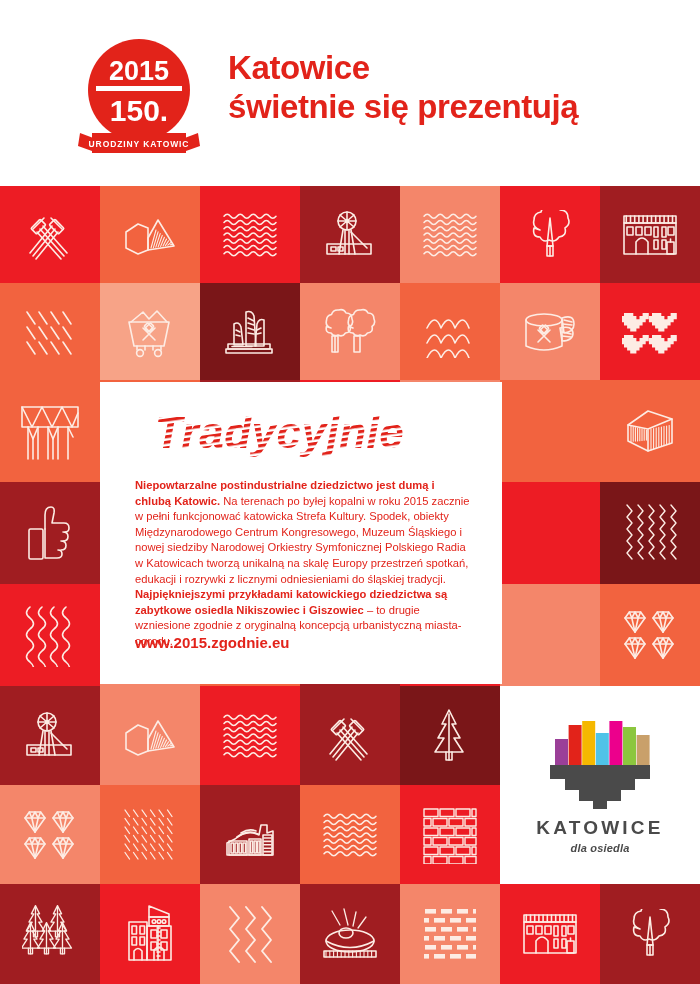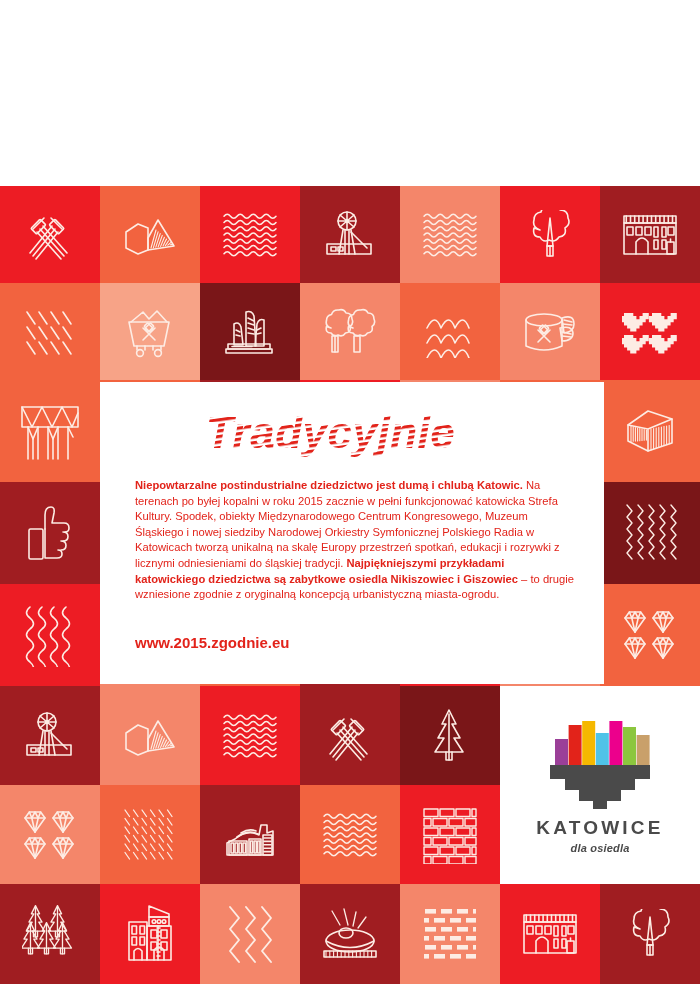--- a/index.html
+++ b/index.html
@@ -27,21 +27,21 @@
   .grid{position:absolute;left:0;display:grid;width:700px;}
   .grid-top{top:186px;height:194px;grid-template-columns:repeat(7,100px);grid-template-rows:97px 97px;}
   .grid-mid{top:380px;height:306px;grid-template-columns:repeat(7,100px);grid-template-rows:102px 102px 102px;}
   .grid-bot{top:686px;height:298px;grid-template-columns:repeat(7,100px);grid-template-rows:99px 99px 100px;}
 
   .tile{position:relative;overflow:hidden;display:flex;align-items:center;justify-content:center;}
   .tile svg{display:block;}
 
   
   .card{
-    position:absolute;left:100px;top:382px;width:504px;height:302px;
+    position:absolute;left:100px;top:382px;width:402px;height:302px;
     background:#ffffff;z-index:5;
   }
   .card-title{
     position:absolute;left:0;right:0;top:22px;text-align:center;
     color:#e2231a;font-size:41px;font-weight:bold;font-style:italic;
     font-family:"Liberation Sans", sans-serif;letter-spacing:0.5px;
   }
   .body{
     position:absolute;left:35px;right:30px;top:96px;
     color:#e2231a;font-size:11.2px;line-height:15.6px;
@@ -67,20 +67,40 @@
   .logo-tag{
     color:#4a4a4a;font-size:11px;font-style:italic;font-weight:bold;
     font-family:"Liberation Sans", sans-serif;margin-top:3px;letter-spacing:0.2px;
   }
 </style>
 </head>
 <body>
 
 <div class="poster">
 
+  <div class="header">
+
+    <div class="badge">
+      <svg width="122" height="128" viewBox="0 0 122 128" xmlns="http://www.w3.org/2000/svg">
+        <circle cx="61" cy="57" r="51" fill="#e2231a"></circle>
+        <rect x="18" y="53" width="86" height="5" fill="#ffffff"></rect>
+        <text x="61" y="47" text-anchor="middle" font-family="Liberation Sans, sans-serif" font-size="27" font-weight="bold" fill="#ffffff">2015</text>
+        <text x="61" y="88" text-anchor="middle" font-family="Liberation Sans, sans-serif" font-size="30" font-weight="bold" fill="#ffffff">150.</text>
+        <path d="M2 100 L18 106 L14 118 L0 113 Z" fill="#e2231a"></path>
+        <path d="M120 100 L104 106 L108 118 L122 113 Z" fill="#e2231a"></path>
+        <rect x="14" y="100" width="94" height="20" fill="#e2231a"></rect>
+        <text x="61" y="114" text-anchor="middle" font-family="Liberation Sans, sans-serif" font-size="8.5" font-weight="bold" letter-spacing="0.9" fill="#ffffff">URODZINY KATOWIC</text>
+      </svg>
+    </div>
+
+    <div class="headline">
+      <div class="l">Katowice</div>
+      <div class="l">świetnie się prezentują</div>
+    </div>
+  </div>
 
   <div class="grid grid-top" id="grid-top">
       <div class="tile" style="background: rgb(237, 28, 36);">
         <svg width="52" height="52" viewBox="0 0 52 52" fill="none" stroke="#fdece4" stroke-width="1.6" stroke-linecap="round" stroke-linejoin="round">
           <g transform="translate(7,7)">
             <path d="M13 2 L2 13 M20 2 L31 13"></path>
             <rect x="1" y="7" width="13" height="8" rx="1" transform="rotate(-45 7 11)"></rect>
             <rect x="19" y="7" width="13" height="8" rx="1" transform="rotate(45 26 11)"></rect>
             <path d="M9 13 L33 40 M24 13 L2 40"></path>
             <path d="M6 16 L30 43 M12 10 L36 37"></path>

